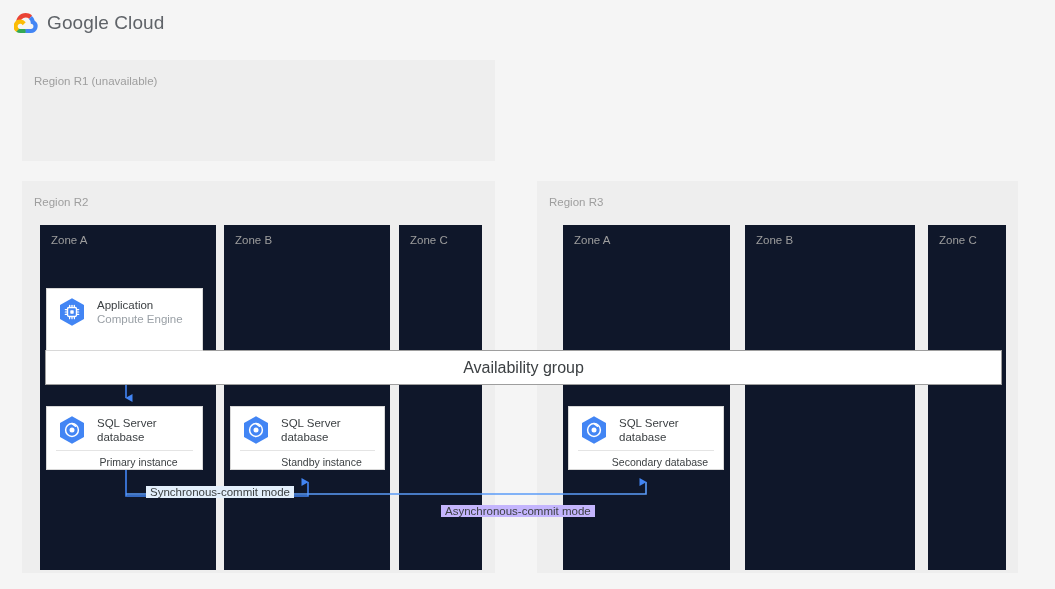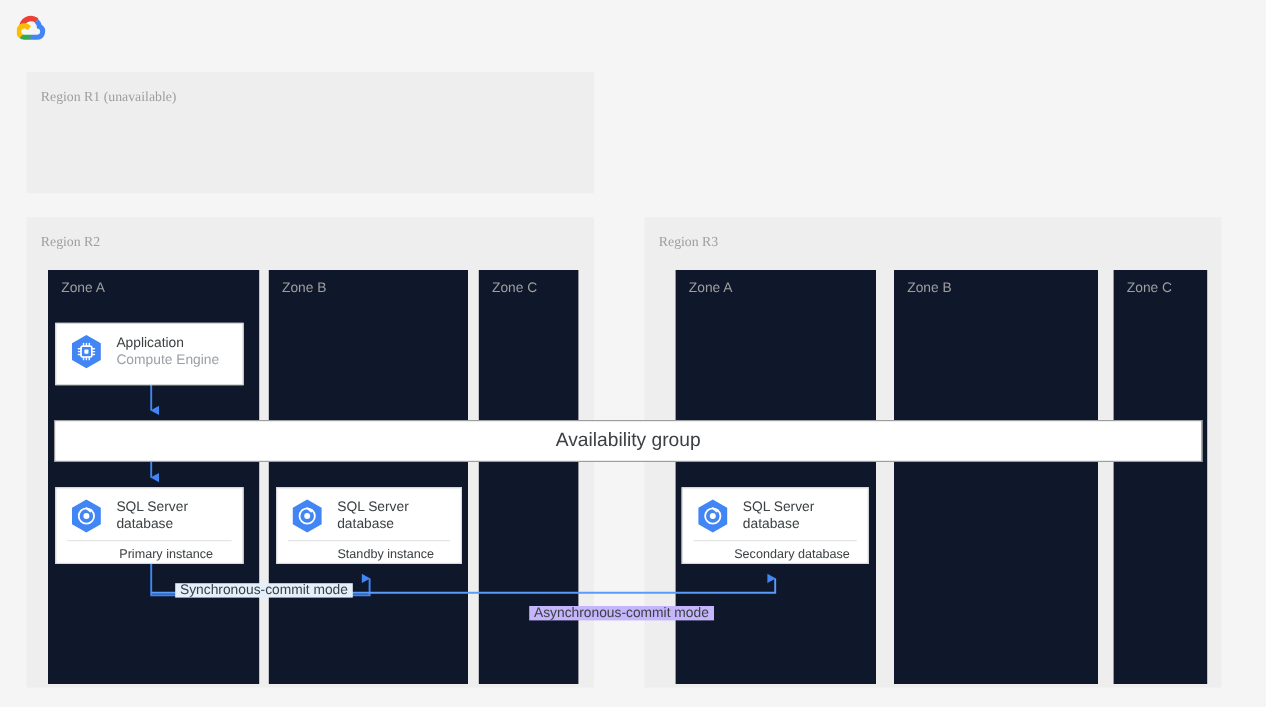--- a/index.html
+++ b/index.html
@@ -34,21 +34,20 @@
     font-size: 19px;
     color: #5f6368;
     letter-spacing: .1px;
     white-space: nowrap;
   }
 
   
   .region {
     position: absolute;
     background: #eeeeee;
-    font-family: Liberation Serif, serif;
   }
   .region-label {
     position: absolute;
     left: 12px; top: 15px;
     font-size: 11.5px;
     color: #9e9e9e;
     white-space: nowrap;
   }
   #region-r1 { left: 22px; top: 60px; width: 473px; height: 101px; }
   #region-r2 { left: 22px; top: 181px; width: 473px; height: 392px; }
@@ -75,21 +74,21 @@
   #zone-r3-b { left: 745px; width: 170px; }
   #zone-r3-c { left: 928px; width: 78px;  }
 
   
   .card {
     position: absolute;
     background: #ffffff;
     border: 1px solid #d8d8d8;
     box-sizing: border-box;
   }
-  #card-app      { left: 46px;  top: 269px; width: 157px; height: 52px; }
+  #card-app      { left: 46px;  top: 288px; width: 157px; height: 63px; }
   #card-primary  { left: 46px;  top: 406px; width: 157px; height: 64px; }
   #card-standby  { left: 230px; top: 406px; width: 155px; height: 64px; }
   #card-secondary{ left: 568px; top: 406px; width: 156px; height: 64px; }
 
   .card-top {
     display: flex;
     align-items: center;
     padding: 7px 9px 0 9px;
   }
   .card-icon {
@@ -159,20 +158,21 @@
 
 <div class="header">
   <span class="logo-mark">
     <svg width="26" height="22" viewBox="0 0 26 22">
       <path d="M15.6 6.3l2.1-2.1.15-.9C13.96.05 7.9.45 4.47 4.3A11.1 11.1 0 0 0 2.1 8.73l.77-.1 4.2-.7.33-.33a6.2 6.2 0 0 1 8.1-.6l.1.1z" fill="#ea4335"></path>
       <path d="M20.7 8.67a9.45 9.45 0 0 0-2.85-4.6l-2.95 2.95a5.24 5.24 0 0 1 1.92 4.15v.52a2.62 2.62 0 0 1 0 5.24h-5.25l-.52.53v3.14l.52.5h5.25a6.82 6.82 0 0 0 3.88-12.43z" fill="#4285f4"></path>
       <path d="M6.3 21.1h5.24v-4.17H6.3a2.6 2.6 0 0 1-1.08-.23l-.74.22-2.12 2.1-.18.72a6.78 6.78 0 0 0 4.12 1.36z" fill="#34a853"></path>
       <path d="M6.3 7.47A6.82 6.82 0 0 0 2.18 19.7l3.04-3.04a2.62 2.62 0 1 1 3.47-3.47l3.04-3.04A6.8 6.8 0 0 0 6.3 7.47z" fill="#fbbc04"></path>
     </svg>
   </span>
+  <span class="logo-text">Google Cloud</span>
 </div>
 
 <div class="region" id="region-r1">
   <span class="region-label">Region R1 (unavailable)</span>
 </div>
 
 <div class="region" id="region-r2">
   <span class="region-label">Region R2</span>
 </div>
 

